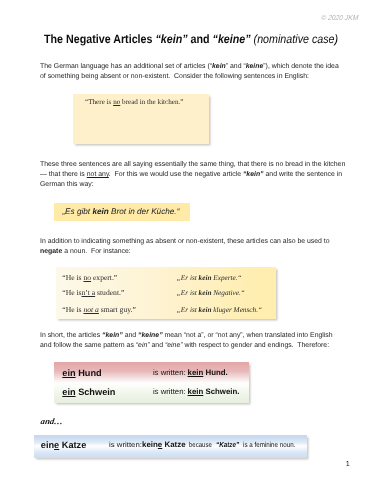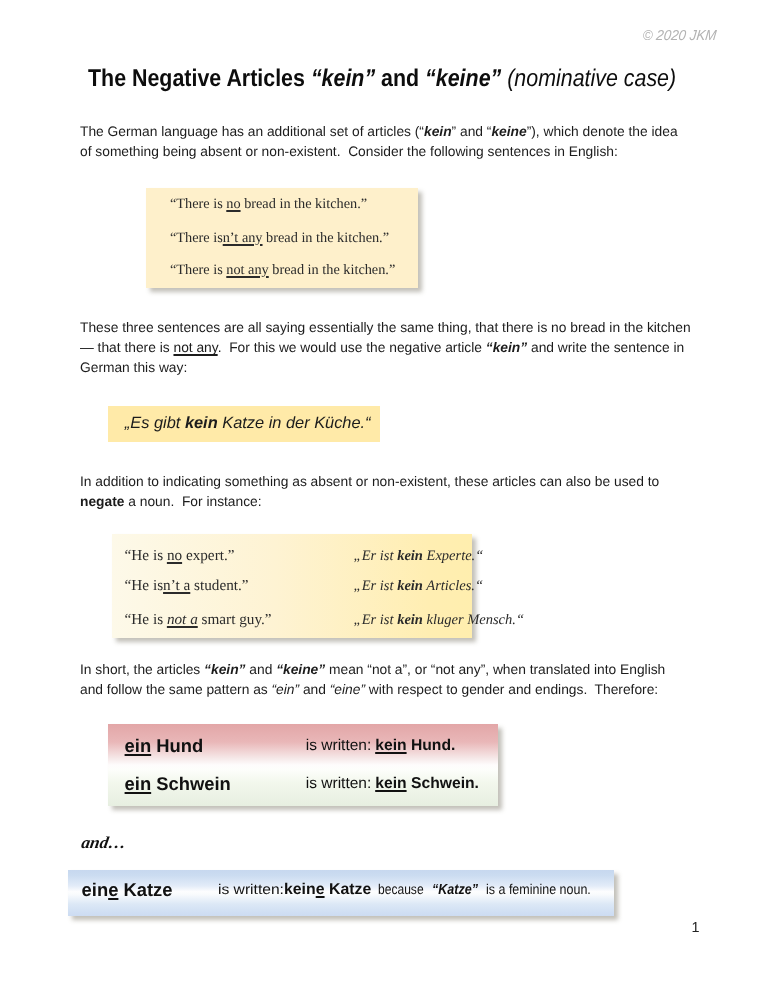--- a/index.html
+++ b/index.html
@@ -49,21 +49,21 @@
   .box5 .fi{left:7px;font-weight:bold;font-size:9.2px;}
   .box5 .fc{left:75.5px;font-size:7.1px;transform:scaleX(1.1);}
   .box5 .fn{left:108.5px;font-weight:bold;font-size:7.85px;transform:scaleX(1.01);}
   .box5 .fb{left:155.2px;font-size:7.1px;transform:scaleX(0.85);}
   .box5 .fw{left:182.2px;font-size:7.3px;font-style:italic;font-weight:bold;transform:scaleX(0.86);}
   .box5 .ft{left:208.8px;font-size:7.1px;transform:scaleX(0.88);}
 
   .box2{left:53.9px;top:202.7px;width:136.4px;height:18.5px;background:#ffeaa8;}
   .box2 .q{position:absolute;left:8.5px;top:4.8px;font-size:8.2px;font-style:italic;color:#1c1c1c;white-space:nowrap;}
 
-  .box3{left:56px;top:267.1px;width:180px;height:52px;background:linear-gradient(to right,#fdf9e9 0%,#fdf8e5 8%,#fef3d3 45%,#ffeeb2 88%,#ffeeae 100%);
+  .box3{left:56px;top:267.1px;width:220px;height:52px;background:linear-gradient(to right,#fdf9e9 0%,#fdf8e5 8%,#fef3d3 45%,#ffeeb2 88%,#ffeeae 100%);
         box-shadow:2.2px 2.2px 2.2px rgba(120,115,100,.45);}
 
   .box4{left:53.8px;top:361.6px;width:195px;height:41.5px;
         background:linear-gradient(to bottom,#e2a6a7 0%,#e9b7b8 22%,#f6e9e9 42%,#fefcfc 50%,#fdfefb 56%,#f2f7ec 72%,#eaf1e4 92%,#e7efe1 100%);
         box-shadow:2.2px 2.2px 2.2px rgba(120,115,100,.45);}
 
   .box5{left:33.8px;top:434.7px;width:273px;height:23.1px;
         background:linear-gradient(to bottom,#c7d8ef 0%,#cbdcf1 12%,#e2ebf8 34%,#fdfdfe 47%,#f9fbfd 53%,#dce8f6 74%,#cfdef3 94%,#cddcf2 100%);
         box-shadow:2.2px 2.2px 2.2px rgba(120,115,100,.45);}
 
@@ -80,40 +80,38 @@
   <div class="copyright">© 2020 JKM</div>
 
   <div class="title">
     <span>The Negative Articles </span><span class="it">“kein”</span><span> and </span><span class="it">“keine”</span><span class="reg"> (nominative case)</span>
   </div>
 
   <p class="body p1"><span>The German language has an additional set of articles (“</span><span style="font-weight: bold; font-style: italic;">kein</span><span>” and “</span><span style="font-weight: bold; font-style: italic;">keine</span><span>”), which denote the idea of something being absent or non-existent.  Consider the following sentences in English:</span></p>
 
   <div class="box box1">
     <div class="line l1"><span>“There is </span><span style="text-decoration: underline;">no</span><span> bread in the kitchen.”</span></div>
-    <div class="line l2"><span>“There is</span><span style="text-decoration: underline;">n’t any</span><span> bread in the kitchen.”</span></div>
-    <div class="line l3"><span>“There is </span><span style="text-decoration: underline;">not any</span><span> bread in the kitchen.”</span></div>
   </div>
 
   <p class="body p2"><span>These three sentences are all saying essentially the same thing, that there is no bread in the kitchen — that there is </span><span style="text-decoration: underline;">not any</span><span>.  For this we would use the negative article </span><span style="font-weight: bold; font-style: italic;">“kein”</span><span> and write the sentence in German this way:</span></p>
 
   <div class="box box2">
-    <div class="q"><span style="font-style: italic;">„Es gibt </span><span style="font-weight: bold; font-style: italic;">kein</span><span style="font-style: italic;"> Katze in der Küche.“</span></div>
+    <div class="q"><span style="font-style: italic;">„Es gibt </span><span style="font-weight: bold; font-style: italic;">kein</span><span style="font-style: italic;"> Brot in der Küche.“</span></div>
   </div>
 
   <p class="body p3"><span>In addition to indicating something as absent or non-existent, these articles can also be used to </span><span style="font-weight: bold;">negate</span><span> a noun.  For instance:</span></p>
 
   <div class="box box3">
     <div class="nrow r1">
       <span class="en"><span>“He is </span><span style="text-decoration: underline;">no</span><span> expert.”</span></span>
       <span class="de"><span style="font-style: italic;">„Er ist </span><span style="font-weight: bold; font-style: italic;">kein</span><span style="font-style: italic;"> Experte.“</span></span>
     </div>
     <div class="nrow r2">
       <span class="en"><span>“He is</span><span style="text-decoration: underline;">n’t a</span><span> student.”</span></span>
-      <span class="de"><span style="font-style: italic;">„Er ist </span><span style="font-weight: bold; font-style: italic;">kein</span><span style="font-style: italic;"> Articles.“</span></span>
+      <span class="de"><span style="font-style: italic;">„Er ist </span><span style="font-weight: bold; font-style: italic;">kein</span><span style="font-style: italic;"> Negative.“</span></span>
     </div>
     <div class="nrow r3">
       <span class="en"><span>“He is </span><span style="text-decoration: underline; font-style: italic;">not a</span><span> smart guy.”</span></span>
       <span class="de"><span style="font-style: italic;">„Er ist </span><span style="font-weight: bold; font-style: italic;">kein</span><span style="font-style: italic;"> kluger Mensch.“</span></span>
     </div>
   </div>
 
   <p class="body p4"><span>In short, the articles </span><span style="font-weight: bold; font-style: italic;">“kein”</span><span> and </span><span style="font-weight: bold; font-style: italic;">“keine”</span><span> mean “not a”, or “not any”, when translated into English and follow the same pattern as </span><span style="font-style: italic;">“ein”</span><span> and </span><span style="font-style: italic;">“eine”</span><span> with respect to gender and endings.  Therefore:</span></p>
 
   <div class="box box4">

